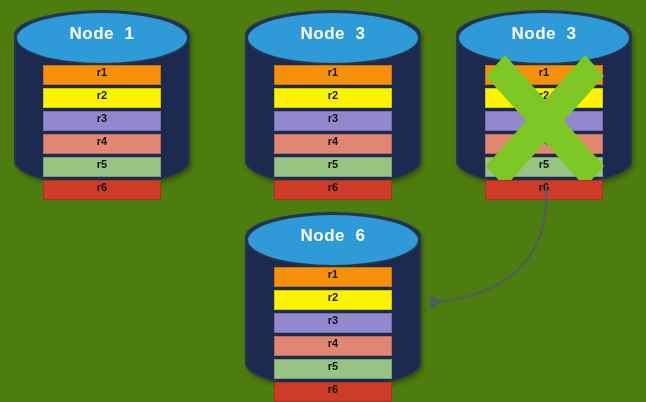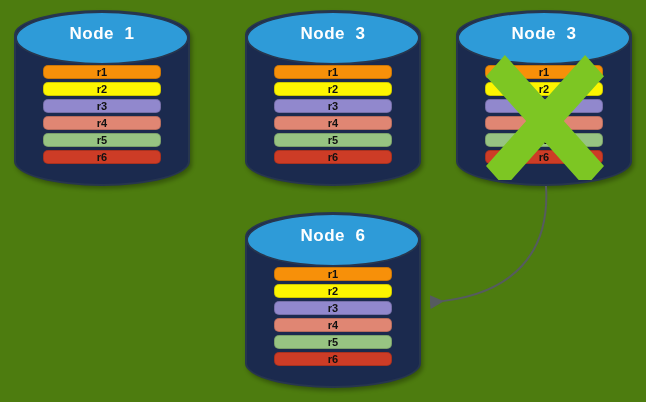--- a/index.html
+++ b/index.html
@@ -59,22 +59,22 @@
     position: absolute;
     left: 0;
     width: 100%;
     display: flex;
     flex-direction: column;
     align-items: center;
     gap: 3px;
   }
   .row-bar {
     width: 67%;
-    height: 14px;
-    border-radius: 5px;
+    height: 20px;
+    border-radius: 0;
     border: 1px solid rgba(0,0,0,0.18);
     box-sizing: border-box;
     text-align: center;
     line-height: 12px;
     font-size: 11px;
     font-weight: bold;
     color: #111111;
   }
 
   

